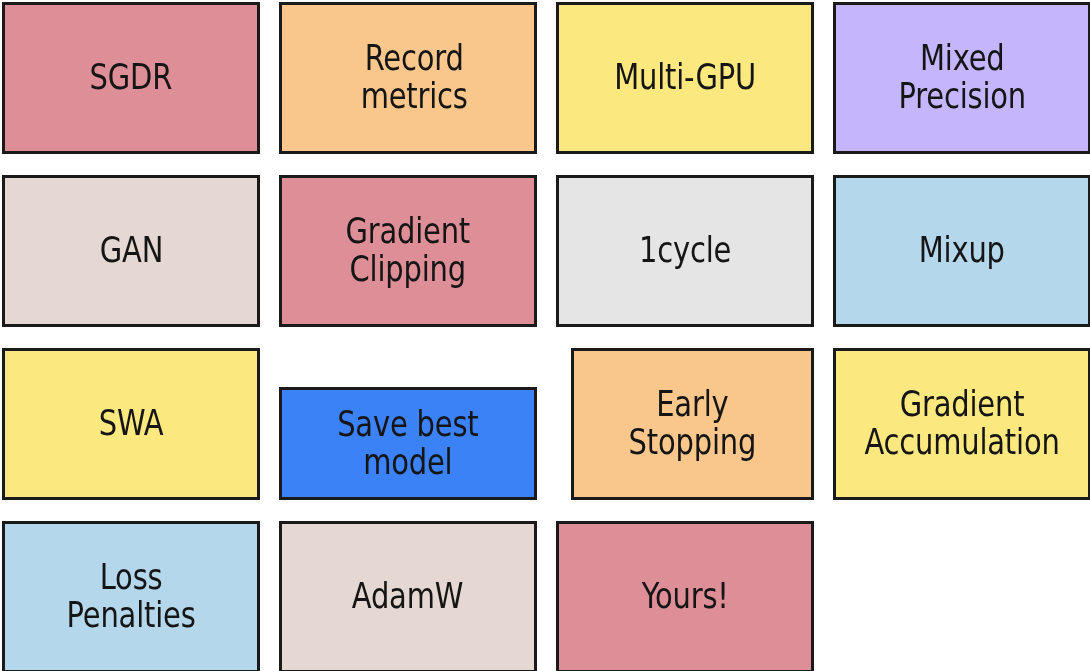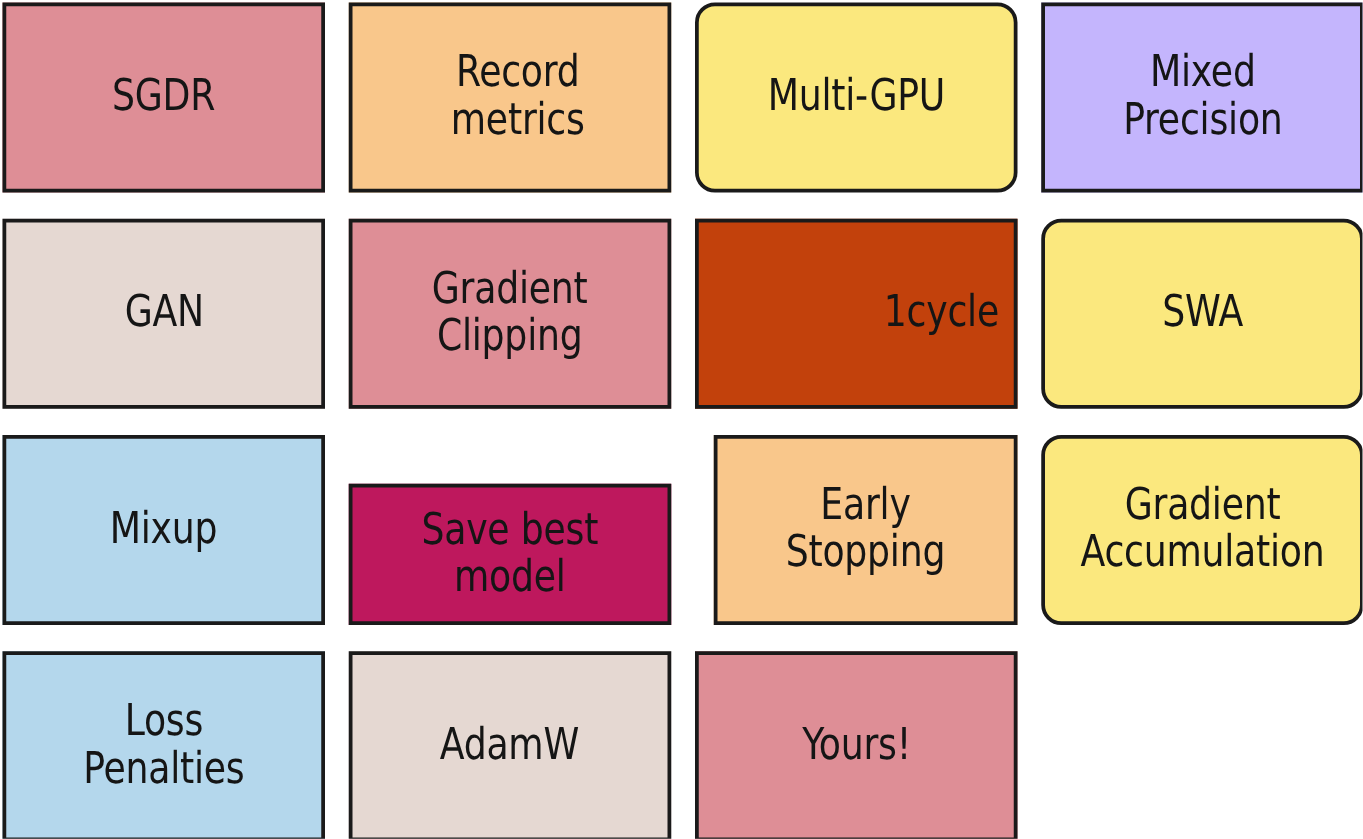--- a/index.html
+++ b/index.html
@@ -47,21 +47,21 @@
     letter-spacing: -0.2px;
     padding: 0 8px;
     white-space: pre-line;
     transform: scaleX(0.92);
     transform-origin: center center;
   }
 
   
   .c-rose   { background: #DE8E96; }
   .c-orange { background: #F9C78B; }
-  .c-yellow { background: #FBE87E; border-radius: 16px; }
+  .c-yellow { background: #FBE87E; }
   .c-blue   { background: #B4D7EC; }
   .c-beige  { background: #E5D8D2; }
 </style>
 </head>
 <body style="background: rgb(255, 255, 255);">
 
 <div id="grid">
 
   <div class="card c-rose" style="background: rgb(222, 142, 150); border-color: rgb(26, 26, 26);">
     <span class="card-label" style="color: rgb(21, 21, 21);">SGDR</span>
@@ -83,33 +83,33 @@
 
   <div class="card c-beige" style="background: rgb(229, 216, 210); border-color: rgb(26, 26, 26); align-items: center;">
     <span class="card-label" style="color: rgb(21, 21, 21);">GAN</span>
   </div>
 
   <div class="card c-rose" style="background: rgb(222, 142, 150); border-color: rgb(26, 26, 26);">
     <span class="card-label" style="color: rgb(21, 21, 21);">Gradient
 Clipping</span>
   </div>
 
-  <div class="card c-orange" style="background: #c2410c; border-color: rgb(26, 26, 26); justify-content: flex-end;">
+  <div class="card c-orange" style="background: #e5e5e5; border-color: rgb(26, 26, 26);">
     <span class="card-label" style="color: rgb(21, 21, 21);">1cycle</span>
+  </div>
+
+  <div class="card c-blue" style="background: rgb(180, 215, 236); border-color: rgb(26, 26, 26);">
+    <span class="card-label" style="color: rgb(21, 21, 21);">Mixup</span>
   </div>
 
   <div class="card c-yellow" style="background: rgb(251, 232, 126); border-color: rgb(26, 26, 26);">
     <span class="card-label" style="color: rgb(21, 21, 21);">SWA</span>
   </div>
 
-  <div class="card c-blue" style="background: rgb(180, 215, 236); border-color: rgb(26, 26, 26);">
-    <span class="card-label" style="color: rgb(21, 21, 21);">Mixup</span>
-  </div>
-
-  <div class="card c-beige" style="background: #be185d; border-color: rgb(26, 26, 26); margin-top: 39px;">
+  <div class="card c-beige" style="background: #3b82f6; border-color: rgb(26, 26, 26); margin-top: 39px;">
     <span class="card-label" style="color: rgb(21, 21, 21);">Save best
 model</span>
   </div>
 
 
   <div class="card c-orange" style="background: rgb(249, 199, 139); border-color: rgb(26, 26, 26); margin-left: 15px;">
     <span class="card-label" style="color: rgb(21, 21, 21);">Early
 Stopping</span>
   </div>
 

